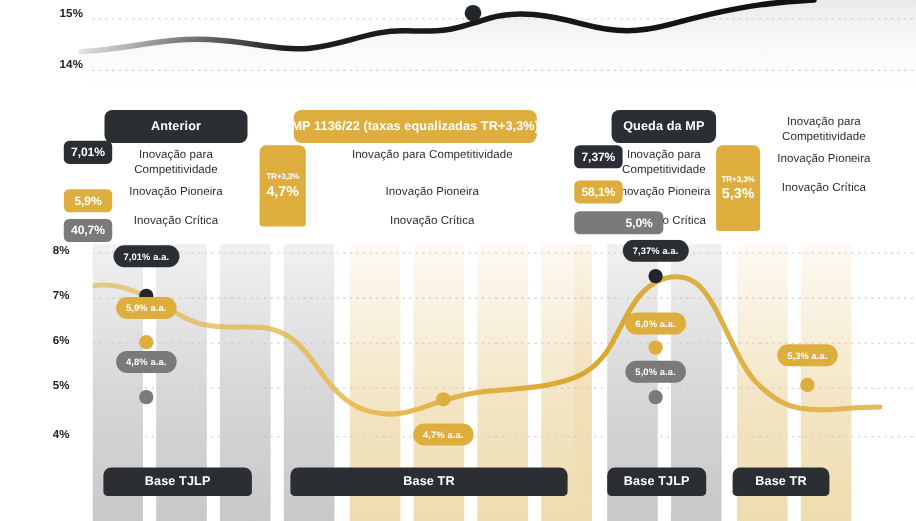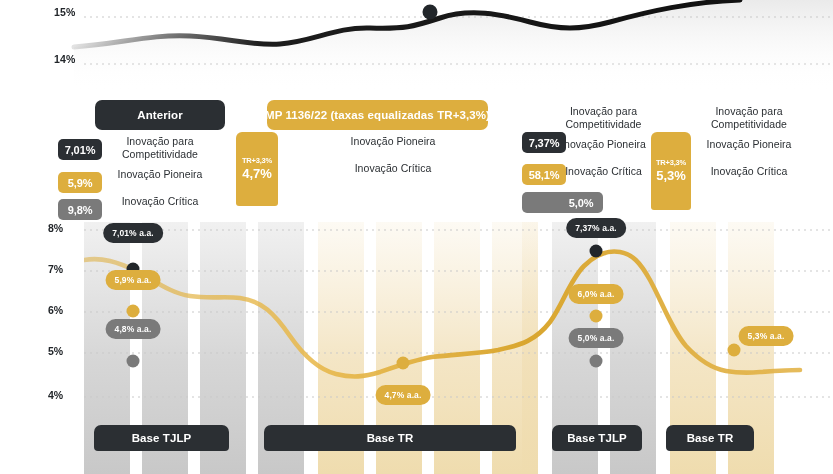--- a/index.html
+++ b/index.html
@@ -141,43 +141,47 @@
             <span>Competitividade</span>
           </div>
         </div>
         <div class="lg-row" style="height:27px;">
           <div class="lg-name" style="width:130px;">Inovação Pioneira</div>
         </div>
         <div class="lg-row" style="height:27px;">
           <div class="lg-name" style="width:130px;">Inovação Crítica</div>
         </div>
       </div>
-      <div class="lg-badge dark" style="left:-37px;top:39px;transform:none;">7,01%</div>
+      <div class="lg-badge dark" style="left:-37px;top:28px;transform:none;">7,01%</div>
       <div class="lg-badge gold" style="left:-37px;top:72px;transform:none;">5,9%</div>
-      <div class="lg-badge gray" style="left:-37px;top:99px;transform:none;">9,8%</div>
+      <div class="lg-badge gray" style="left:-37px;top:99px;transform:none;">40,7%</div>
     </div>
 
     <div class="tr-bar" style="left:236px;top:32px;width:42px;height:74px;">
       <div class="tr-small">TR+3,3%</div>
       <div class="tr-big">4,7%</div>
     </div>
 
     <div class="lg-block" style="left:267px;width:252px;">
       <div class="lg-title gold" style="width:221px;">MP 1136/22 (taxas equalizadas TR+3,3%)</div>
       <div class="lg-rows">
+        <div class="lg-row" style="height:33px;">
+          <div class="lg-name" style="width:252px;">Inovação para Competitividade</div>
+        </div>
         <div class="lg-row" style="height:27px;">
           <div class="lg-name" style="width:252px;">Inovação Pioneira</div>
         </div>
         <div class="lg-row" style="height:27px;">
           <div class="lg-name" style="width:252px;">Inovação Crítica</div>
         </div>
       </div>
     </div>
 
     <div class="lg-block" style="left:556px;width:95px;">
+      <div class="lg-title dark" style="width:95px;">Queda da MP</div>
       <div class="lg-rows">
         <div class="lg-row" style="height:33px;">
           <div class="lg-name two" style="width:95px;">
             <span>Inovação para</span><br>
             <span>Competitividade</span>
           </div>
         </div>
         <div class="lg-row" style="height:27px;">
           <div class="lg-name" style="width:95px;">Inovação Pioneira</div>
         </div>
@@ -301,21 +305,21 @@
       
       <div class="pt-bubble dark" style="left:512px;top:0px;">7,37% a.a.</div>
       <div class="pt-dot dark" style="left:512px;top:33px;"></div>
       
       <div class="pt-bubble gold" style="left:512px;top:66px;">6,0% a.a.</div>
       <div class="pt-dot gold" style="left:512px;top:98px;"></div>
       
       <div class="pt-bubble gray" style="left:512px;top:110px;">5,0% a.a.</div>
       <div class="pt-dot gray" style="left:512px;top:143px;"></div>
       
-      <div class="pt-bubble gold" style="left:650px;top:108px;margin-left:32px;">5,3% a.a.</div>
+      <div class="pt-bubble gold" style="left:650px;top:95px;">5,3% a.a.</div>
       <div class="pt-dot gold" style="left:650px;top:132px;"></div>
     </div>
 
     <div class="base-pill" style="left:94px;top:207px;width:135px;">Base TJLP</div>
     <div class="base-pill" style="left:264px;top:207px;width:252px;">Base TR</div>
     <div class="base-pill" style="left:552px;top:207px;width:90px;">Base TJLP</div>
     <div class="base-pill" style="left:666px;top:207px;width:88px;">Base TR</div>
   </div>
 
 </div>

